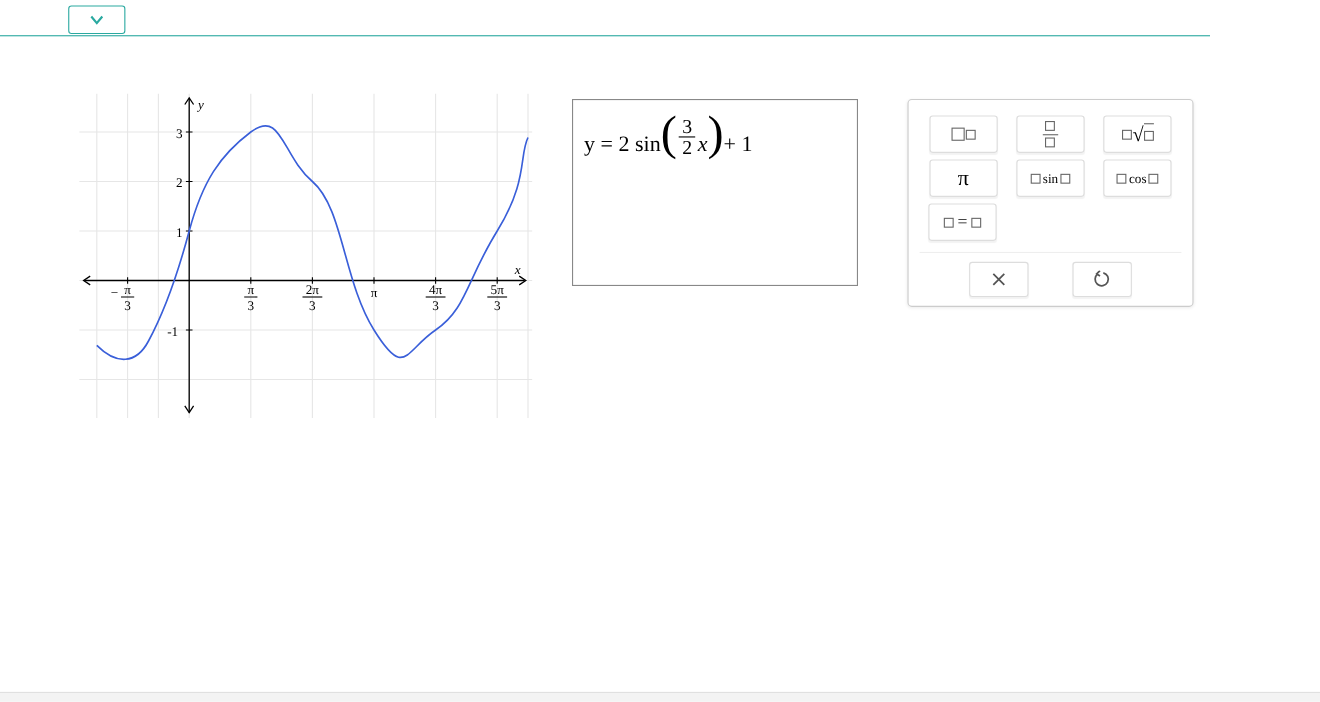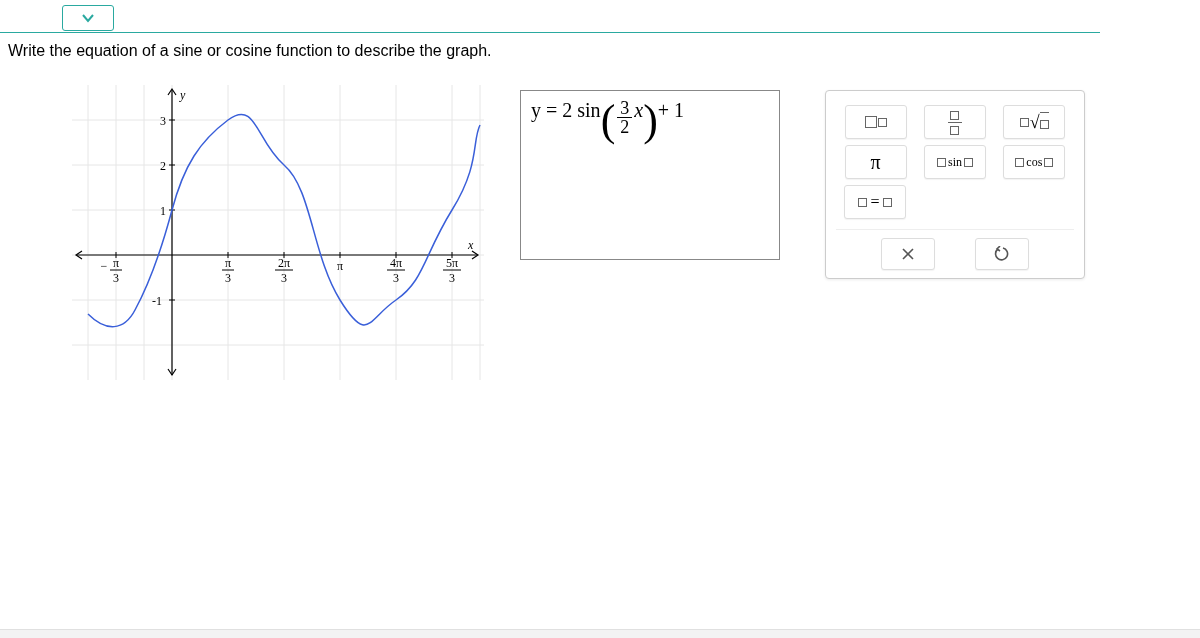--- a/index.html
+++ b/index.html
@@ -60,21 +60,21 @@
     left: 520px;
     width: 260px;
     height: 170px;
     border: 1px solid #888;
     background: #fff;
     padding: 8px 10px;
     box-sizing: border-box;
   }
   .equation {
     display: flex;
-    align-items: flex-start;
+    align-items: flex-end;
     font-family: 'Times New Roman', serif;
     font-size: 20px;
   }
   .equation .paren {
     font-size: 44px;
     font-weight: 100;
     line-height: 44px;
   }
   .frac {
     display: inline-flex;
@@ -196,21 +196,20 @@
 
 <div class="container">
 
   <div class="top-tab">
     <svg width="16" height="16" viewBox="0 0 16 16">
       <path d="M3 5 L8 11 L13 5" stroke="#2aa9a0" stroke-width="2" fill="none"></path>
     </svg>
   </div>
   <div class="hr-line"></div>
 
-  <div class="instruction">Write the equation of a sine or cosine function to describe the graph.</div>
 
   <div class="graph-box">
     <svg viewBox="0 0 412 295">
 
       <g stroke="#e6e6e6" stroke-width="1">
 
         <line x1="16" y1="0" x2="16" y2="295"></line>
         <line x1="44" y1="0" x2="44" y2="295"></line>
         <line x1="72" y1="0" x2="72" y2="295"></line>
         <line x1="100" y1="0" x2="100" y2="295"></line>

